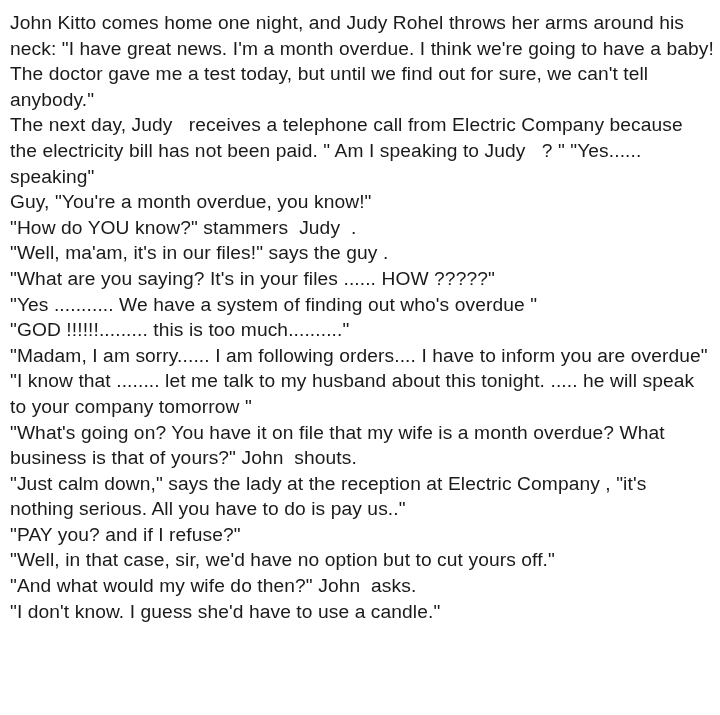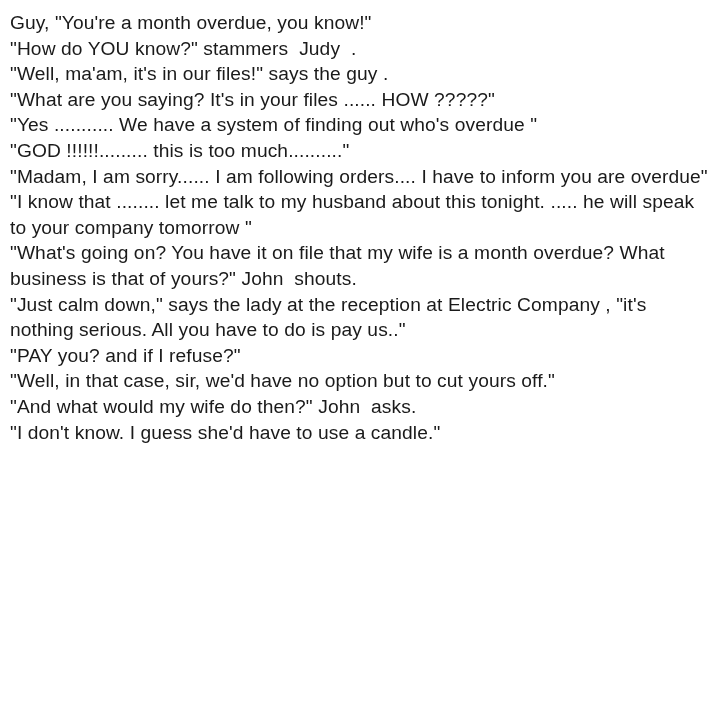--- a/index.html
+++ b/index.html
@@ -27,20 +27,22 @@
     margin: 0;
     padding: 0;
     white-space: pre-wrap;
     word-wrap: break-word;
   }
 </style>
 </head>
 <body>
 
 <div id="joke-text">
+  <p class="para">John Kitto comes home one night, and Judy Rohel throws her arms around his neck: "I have great news. I'm a month overdue. I think we're going to have a baby! The doctor gave me a test today, but until we find out for sure, we can't tell anybody."</p>
+  <p class="para">The next day, Judy   receives a telephone call from Electric Company because the electricity bill has not been paid. " Am I speaking to Judy   ? " "Yes...... speaking"</p>
   <p class="para">Guy, "You're a month overdue, you know!"</p>
   <p class="para">"How do YOU know?" stammers  Judy  .</p>
   <p class="para">"Well, ma'am, it's in our files!" says the guy .</p>
   <p class="para">"What are you saying? It's in your files ...... HOW ?????"</p>
   <p class="para">"Yes ........... We have a system of finding out who's overdue "</p>
   <p class="para">"GOD !!!!!!......... this is too much.........."</p>
   <p class="para">"Madam, I am sorry...... I am following orders.... I have to inform you are overdue"</p>
   <p class="para">"I know that ........ let me talk to my husband about this tonight. ..... he will speak to your company tomorrow "</p>
   <p class="para">"What's going on? You have it on file that my wife is a month overdue? What business is that of yours?" John  shouts.</p>
   <p class="para">"Just calm down," says the lady at the reception at Electric Company , "it's nothing serious. All you have to do is pay us.."</p>

